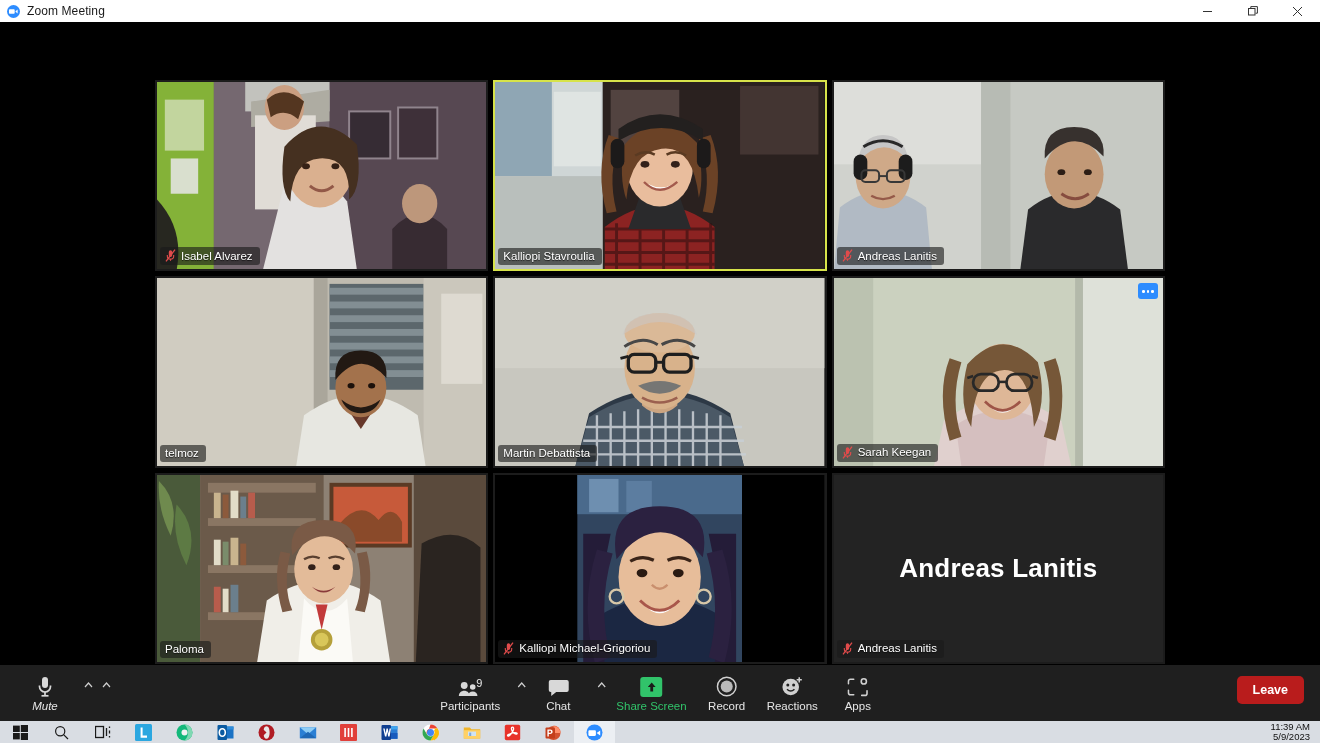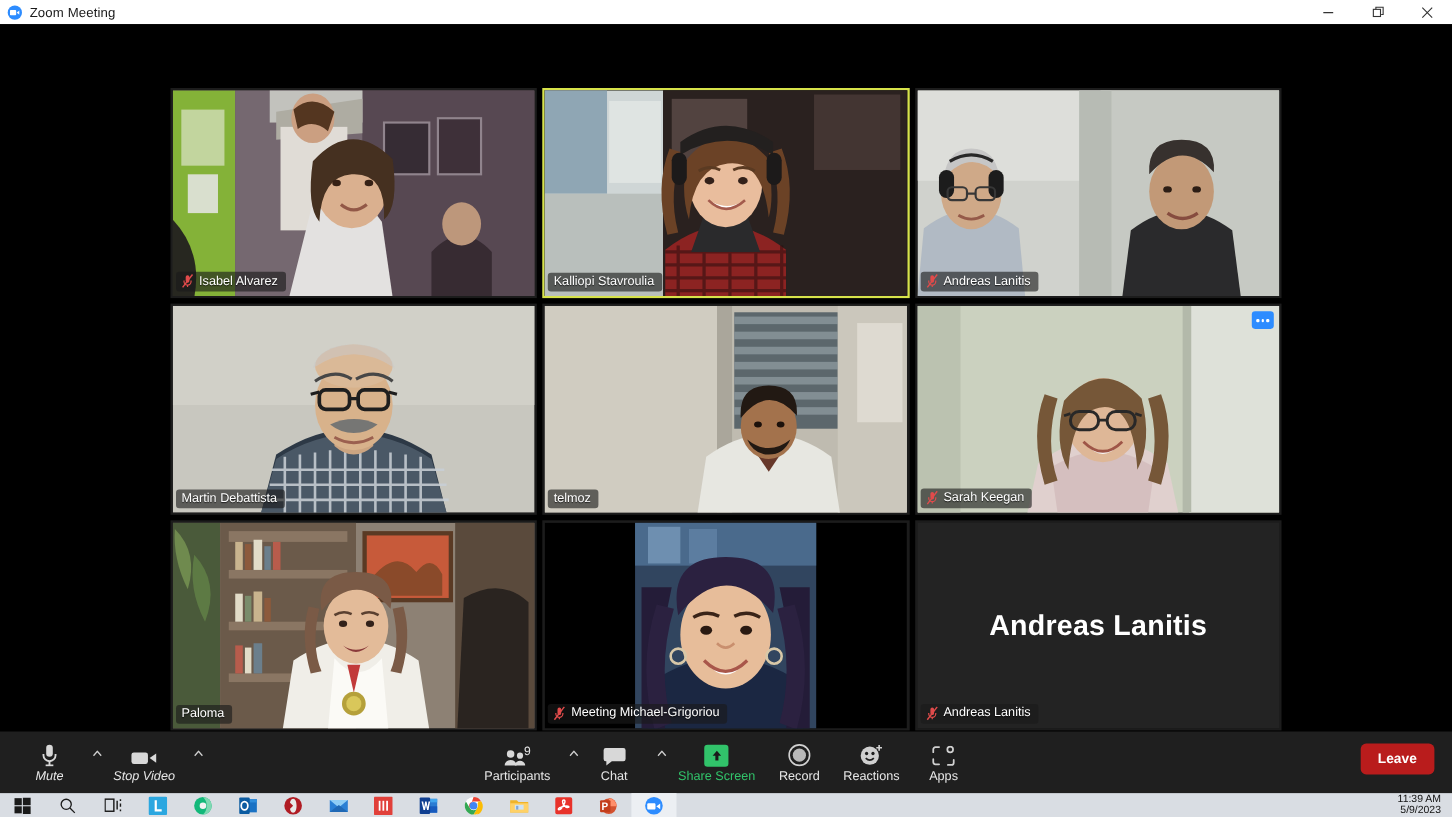--- a/index.html
+++ b/index.html
@@ -286,51 +286,20 @@
           <path d="M5.5 10.1v1.7" stroke="#e04b4b" stroke-width="1.1"></path>
           <path d="M1 12.3 L10 0.6" stroke="#e04b4b" stroke-width="1.3"></path>
         </svg>
         <span class="nm">Andreas Lanitis</span>
       </div>
     </div>
 
     <div class="tile">
       <div class="tile-video">
         <svg class="sc" viewBox="0 0 336 192" preserveAspectRatio="none">
-          <rect width="336" height="192" fill="#cfcec6"></rect>
-          <rect x="0" y="0" width="336" height="92" fill="#d8d7cf"></rect>
-          <path d="M96 138 q72 -48 144 0 l14 54 l-172 0z" fill="#2f3b49"></path>
-          <g opacity=".9">
-            <path d="M96 142 q72 -46 144 0 l14 50 l-172 0z" fill="#52606e"></path>
-            <path d="M104 140 l0 52 M118 138 l0 54 M132 136 l0 56 M146 134 l0 58 M160 133 l0 59 M174 133 l0 59 M188 134 l0 58 M202 136 l0 56 M216 138 l0 54 M230 140 l0 52" stroke="#cfd6dc" stroke-width="2.4"></path>
-            <path d="M92 152 l160 0 M90 166 l164 0 M88 180 l168 0" stroke="#cfd6dc" stroke-width="2.4"></path>
-          </g>
-          <path d="M150 130 q18 16 36 0 l0 -18 l-36 0z" fill="#d3ab86"></path>
-          <ellipse cx="168" cy="92" rx="36" ry="42" fill="#dfb890"></ellipse>
-          <ellipse cx="168" cy="56" rx="36" ry="20" fill="#e2bf9c"></ellipse>
-          <path d="M130 58 q38 -26 76 0 q-6 -22 -38 -22 q-32 0 -38 22z" fill="#cfcfcf" opacity=".55"></path>
-          <rect x="136" y="78" width="28" height="18" rx="6" fill="none" stroke="#1f1f1f" stroke-width="3.4"></rect>
-          <rect x="172" y="78" width="28" height="18" rx="6" fill="none" stroke="#1f1f1f" stroke-width="3.4"></rect>
-          <path d="M164 86 h8" stroke="#1f1f1f" stroke-width="3"></path>
-          <path d="M128 82 l8 -2 M208 82 l-8 -2" stroke="#1f1f1f" stroke-width="3"></path>
-          <path d="M132 70 q18 -12 34 -2" stroke="#4a4a4a" stroke-width="3" fill="none"></path>
-          <path d="M170 68 q18 -10 34 2" stroke="#4a4a4a" stroke-width="3" fill="none"></path>
-          <path d="M146 110 q22 -10 44 0 q-10 8 -22 8 q-12 0 -22 -8z" fill="#7a7a78"></path>
-          <path d="M150 122 q18 10 36 0" stroke="#a06452" stroke-width="2.6" fill="none"></path>
-          <rect x="0" y="0" width="336" height="192" fill="#000" opacity="0.03"></rect>
-        </svg>
-      </div>
-      <div class="name-badge">
-        <span class="nm">Martin Debattista</span>
-      </div>
-    </div>
-
-    <div class="tile">
-      <div class="tile-video">
-        <svg class="sc" viewBox="0 0 336 192" preserveAspectRatio="none">
           <rect width="336" height="192" fill="#ccc8bd"></rect>
           <rect x="0" y="0" width="160" height="192" fill="#d7d3c8"></rect>
           <rect x="160" y="0" width="176" height="192" fill="#c6c2b6"></rect>
           <rect x="160" y="0" width="14" height="192" fill="#b0aca0"></rect>
           <rect x="176" y="6" width="96" height="108" fill="#5f6b70"></rect>
           <g opacity=".85">
             <rect x="176" y="10" width="96" height="7" fill="#8e9aa0"></rect>
             <rect x="176" y="24" width="96" height="7" fill="#8e9aa0"></rect>
             <rect x="176" y="38" width="96" height="7" fill="#8e9aa0"></rect>
             <rect x="176" y="52" width="96" height="7" fill="#8e9aa0"></rect>
@@ -345,20 +314,51 @@
           <ellipse cx="208" cy="112" rx="26" ry="30" fill="#a9764f"></ellipse>
           <path d="M182 104 q26 -32 52 -2 q2 -28 -26 -28 q-28 0 -26 30z" fill="#241a14"></path>
           <path d="M188 124 q20 16 40 0 q-6 14 -20 14 q-14 0 -20 -14z" fill="#241a14"></path>
           <ellipse cx="198" cy="110" rx="3.6" ry="2.8" fill="#1d120c"></ellipse>
           <ellipse cx="219" cy="110" rx="3.6" ry="2.8" fill="#1d120c"></ellipse>
           <rect x="0" y="0" width="336" height="192" fill="#000" opacity="0.03"></rect>
         </svg>
       </div>
       <div class="name-badge">
         <span class="nm">telmoz</span>
+      </div>
+    </div>
+
+    <div class="tile">
+      <div class="tile-video">
+        <svg class="sc" viewBox="0 0 336 192" preserveAspectRatio="none">
+          <rect width="336" height="192" fill="#cfcec6"></rect>
+          <rect x="0" y="0" width="336" height="92" fill="#d8d7cf"></rect>
+          <path d="M96 138 q72 -48 144 0 l14 54 l-172 0z" fill="#2f3b49"></path>
+          <g opacity=".9">
+            <path d="M96 142 q72 -46 144 0 l14 50 l-172 0z" fill="#52606e"></path>
+            <path d="M104 140 l0 52 M118 138 l0 54 M132 136 l0 56 M146 134 l0 58 M160 133 l0 59 M174 133 l0 59 M188 134 l0 58 M202 136 l0 56 M216 138 l0 54 M230 140 l0 52" stroke="#cfd6dc" stroke-width="2.4"></path>
+            <path d="M92 152 l160 0 M90 166 l164 0 M88 180 l168 0" stroke="#cfd6dc" stroke-width="2.4"></path>
+          </g>
+          <path d="M150 130 q18 16 36 0 l0 -18 l-36 0z" fill="#d3ab86"></path>
+          <ellipse cx="168" cy="92" rx="36" ry="42" fill="#dfb890"></ellipse>
+          <ellipse cx="168" cy="56" rx="36" ry="20" fill="#e2bf9c"></ellipse>
+          <path d="M130 58 q38 -26 76 0 q-6 -22 -38 -22 q-32 0 -38 22z" fill="#cfcfcf" opacity=".55"></path>
+          <rect x="136" y="78" width="28" height="18" rx="6" fill="none" stroke="#1f1f1f" stroke-width="3.4"></rect>
+          <rect x="172" y="78" width="28" height="18" rx="6" fill="none" stroke="#1f1f1f" stroke-width="3.4"></rect>
+          <path d="M164 86 h8" stroke="#1f1f1f" stroke-width="3"></path>
+          <path d="M128 82 l8 -2 M208 82 l-8 -2" stroke="#1f1f1f" stroke-width="3"></path>
+          <path d="M132 70 q18 -12 34 -2" stroke="#4a4a4a" stroke-width="3" fill="none"></path>
+          <path d="M170 68 q18 -10 34 2" stroke="#4a4a4a" stroke-width="3" fill="none"></path>
+          <path d="M146 110 q22 -10 44 0 q-10 8 -22 8 q-12 0 -22 -8z" fill="#7a7a78"></path>
+          <path d="M150 122 q18 10 36 0" stroke="#a06452" stroke-width="2.6" fill="none"></path>
+          <rect x="0" y="0" width="336" height="192" fill="#000" opacity="0.03"></rect>
+        </svg>
+      </div>
+      <div class="name-badge">
+        <span class="nm">Martin Debattista</span>
       </div>
     </div>
 
     <div class="tile">
       <div class="tile-video">
         <svg class="sc" viewBox="0 0 336 192" preserveAspectRatio="none">
           <rect width="336" height="192" fill="#cfd6c4"></rect>
           <rect x="0" y="0" width="336" height="192" fill="#d2d8c6"></rect>
           <rect x="252" y="0" width="84" height="192" fill="#e6e9e0"></rect>
           <rect x="246" y="0" width="8" height="192" fill="#b9bfb0"></rect>
@@ -473,21 +473,21 @@
           <circle cx="213" cy="124" r="7" fill="none" stroke="#d8c8a8" stroke-width="2.4"></circle>
         </svg>
       </div>
       <div class="name-badge">
         <svg class="mic-muted" viewBox="0 0 11 13">
           <path d="M5.5 1.2a1.7 1.7 0 0 1 1.7 1.7v3.4a1.7 1.7 0 0 1-3.4 0V2.9A1.7 1.7 0 0 1 5.5 1.2z" fill="#e04b4b"></path>
           <path d="M2.3 6.1v.8a3.2 3.2 0 0 0 6.4 0v-.8" stroke="#e04b4b" stroke-width="1.1" fill="none"></path>
           <path d="M5.5 10.1v1.7" stroke="#e04b4b" stroke-width="1.1"></path>
           <path d="M1 12.3 L10 0.6" stroke="#e04b4b" stroke-width="1.3"></path>
         </svg>
-        <span class="nm">Meeting Michael-Grigoriou</span>
+        <span class="nm">Kalliopi Michael-Grigoriou</span>
       </div>
     </div>
 
     <div class="tile">
       <div class="novideo">
         <span class="novideo-name">Andreas Lanitis</span>
       </div>
       <div class="name-badge">
         <svg class="mic-muted" viewBox="0 0 11 13">
           <path d="M5.5 1.2a1.7 1.7 0 0 1 1.7 1.7v3.4a1.7 1.7 0 0 1-3.4 0V2.9A1.7 1.7 0 0 1 5.5 1.2z" fill="#e04b4b"></path>
@@ -518,29 +518,20 @@
         <span class="tb-label">Mute</span>
       </div>
       <span class="caret">
         <svg width="9" height="6" viewBox="0 0 9 6">
             <path d="M1 5 L4.5 1 L8 5" stroke="#cfcfcf" stroke-width="1.2" fill="none"></path>
           </svg>
       </span>
     </div>
 
     <div class="tb-group withcaret">
-      <div class="tb-item">
-        <span class="tb-ico">
-          <svg width="24" height="16" viewBox="0 0 24 16">
-            <rect x="0.5" y="3" width="15" height="10.5" rx="2.2" fill="#d8d8d8"></rect>
-            <path d="M17 8.2 L23 4v8.5z" fill="#d8d8d8"></path>
-          </svg>
-        </span>
-        <span class="tb-label">Stop Video</span>
-      </div>
       <span class="caret">
         <svg width="9" height="6" viewBox="0 0 9 6">
             <path d="M1 5 L4.5 1 L8 5" stroke="#cfcfcf" stroke-width="1.2" fill="none"></path>
           </svg>
       </span>
     </div>
   </div>
 
   <div class="tb-center">
     <div class="tb-group withcaret">

